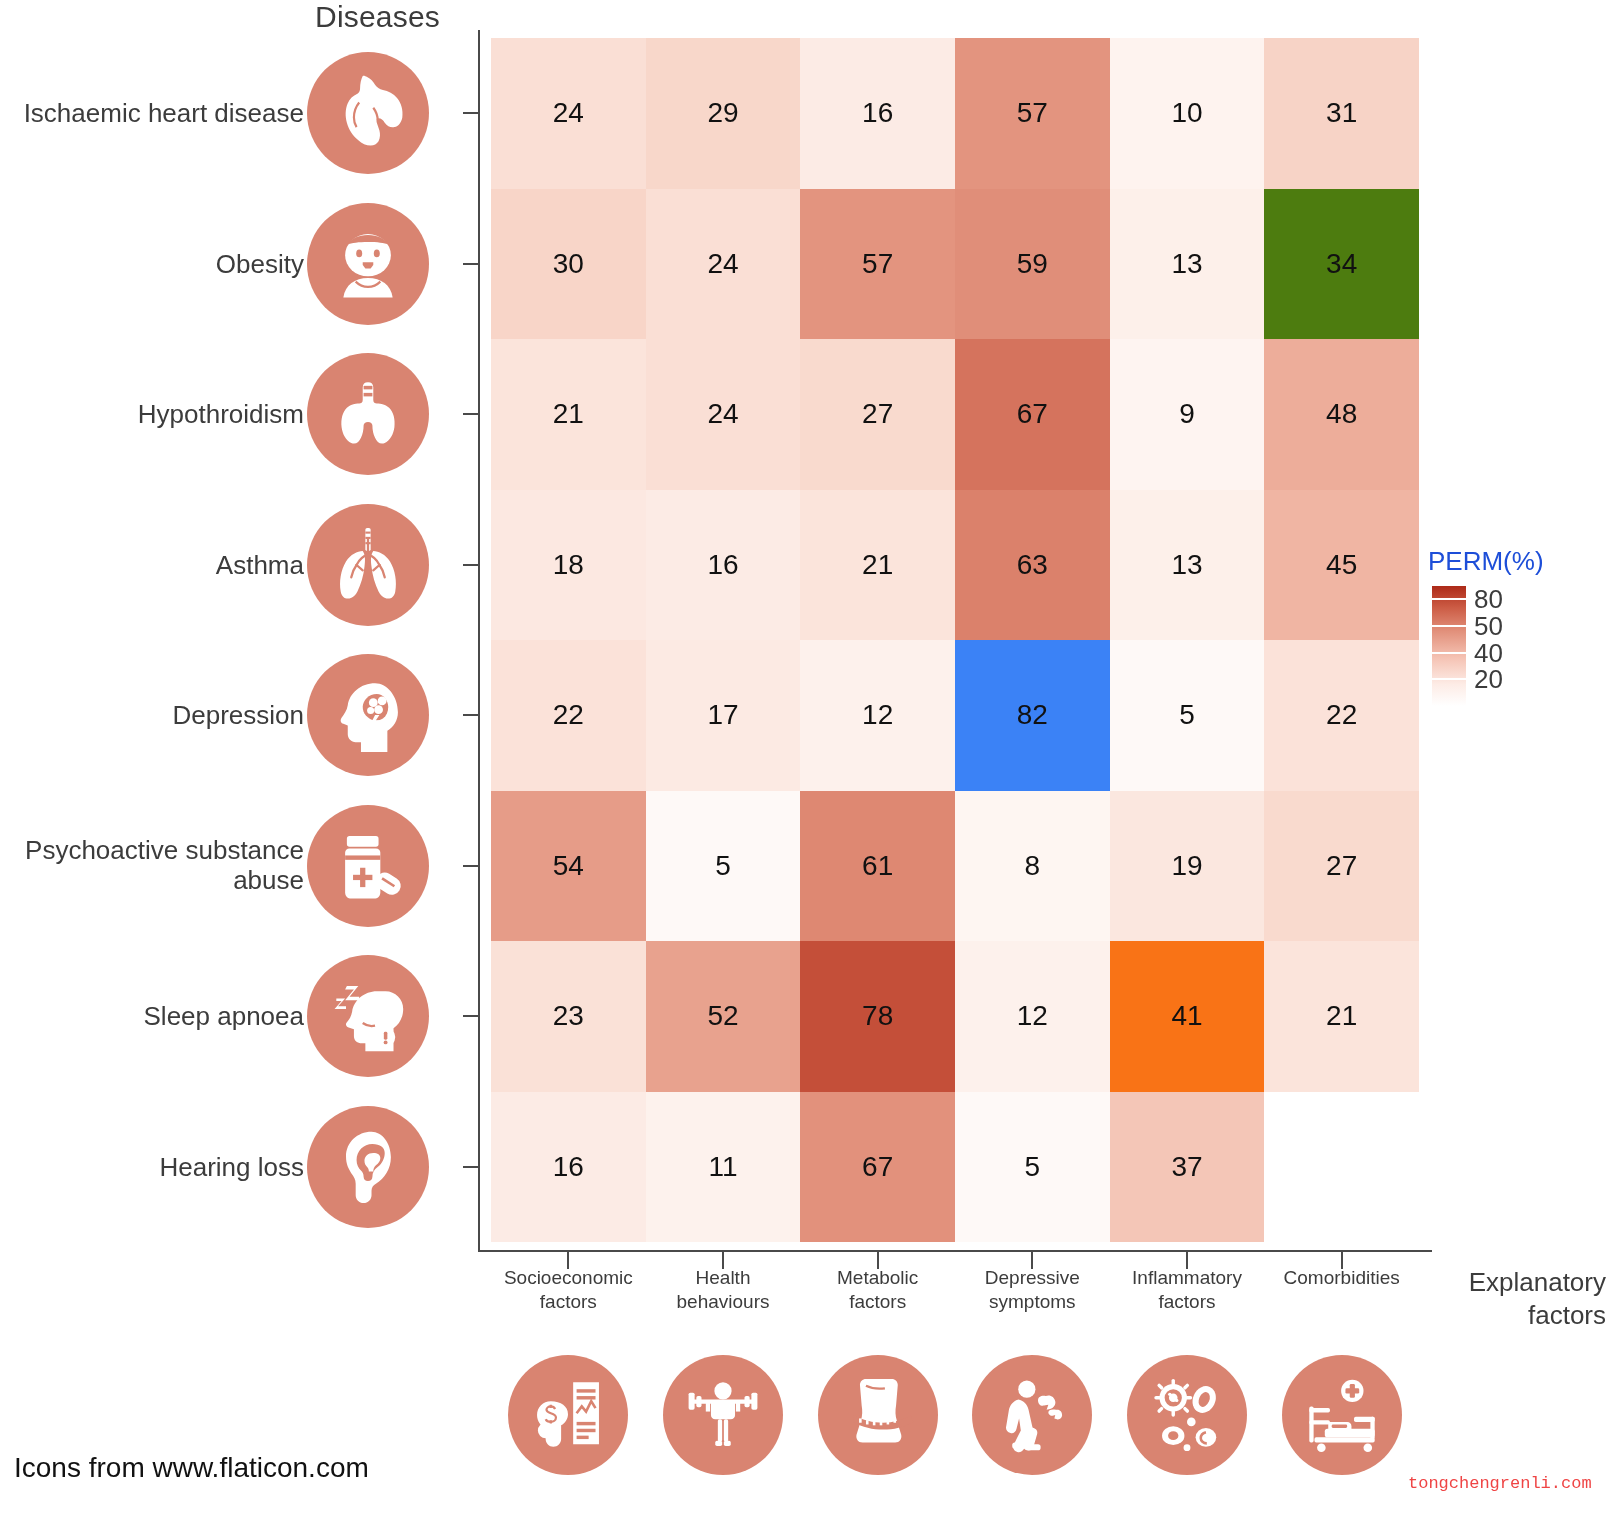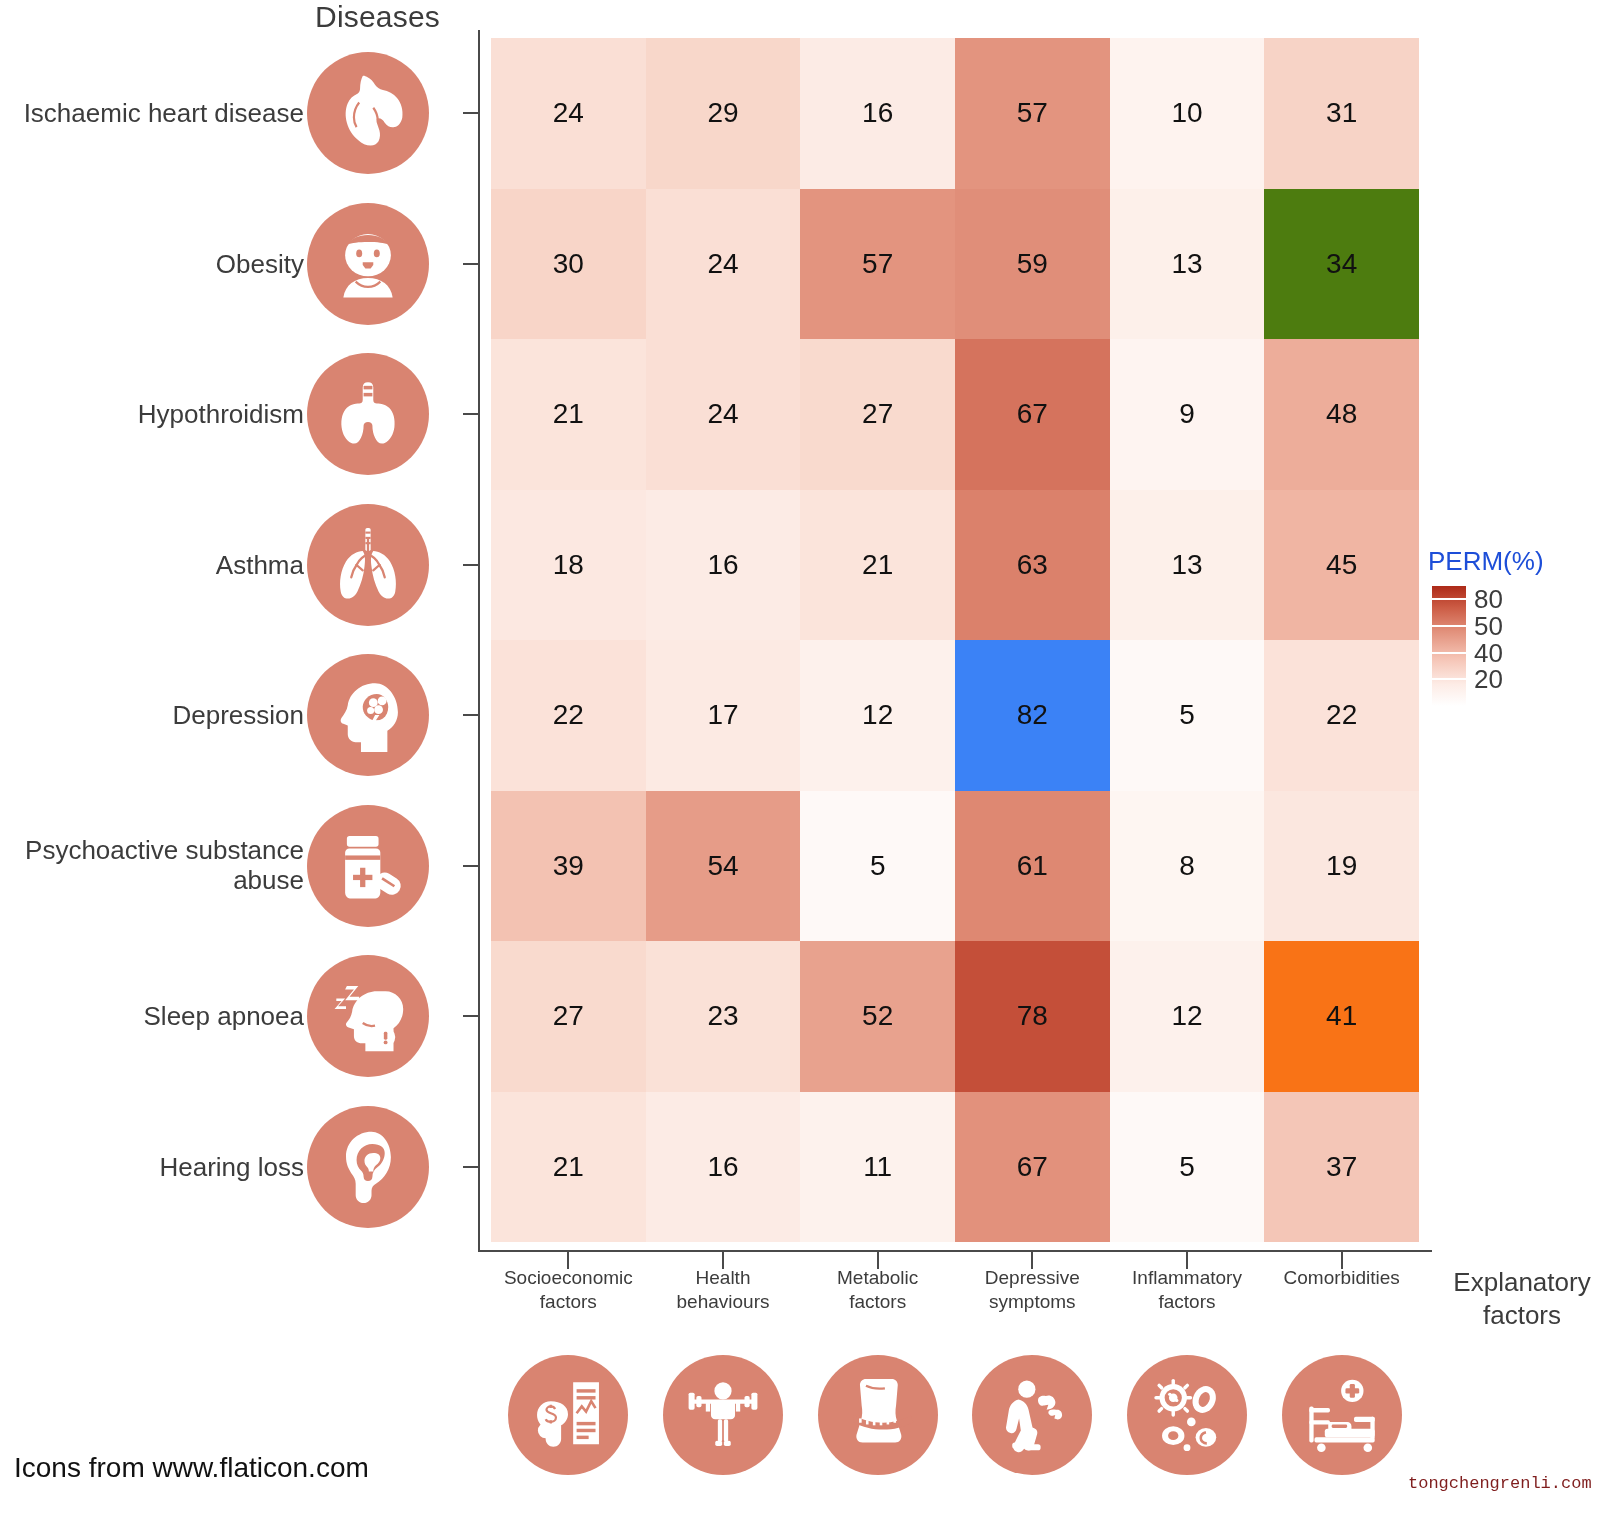--- a/index.html
+++ b/index.html
@@ -54,21 +54,21 @@
   .rowicon svg{width:88px;height:88px;display:block;}
 
   
   .collabel{
     position:absolute;top:1266px;text-align:center;
     font-size:19px;line-height:1.25;color:#3c3c3c;
     transform:translateX(-50%);
   }
   #explanatory-label{
     position:absolute;left:1438px;top:1266px;width:168px;
-    font-size:26px;line-height:1.25;color:#3c3c3c;text-align:center;
+    font-size:26px;line-height:1.25;color:#3c3c3c;text-align:right;
   }
 
   
   .colicon{
     position:absolute;top:1355px;width:120px;height:120px;border-radius:50%;
     background:#d98471;transform:translateX(-50%);
     display:flex;align-items:center;justify-content:center;overflow:hidden;
   }
   .colicon svg{width:86px;height:86px;display:block;}
 
@@ -87,21 +87,21 @@
       #ad2a18 100%);
   }
   .cbtickline{position:absolute;left:1432px;width:34px;height:2px;background:#ffffff;}
   .cblabel{position:absolute;left:1474px;font-size:26px;color:#3c3c3c;transform:translateY(-50%);}
 
   
   #flaticon-credit{
     position:absolute;left:14px;top:1452px;font-size:28px;color:#111111;white-space:nowrap;
   }
   #watermark{
-    position:absolute;left:1408px;top:1474px;font-size:17px;color:#7f1d1d;
+    position:absolute;left:1408px;top:1474px;font-size:17px;color:#ef4444;
     font-family:"Liberation Mono","DejaVu Sans Mono",monospace;white-space:nowrap;
   }
 </style>
 </head>
 <body>
 
 <div class="abs" id="diseases-title">Diseases</div>
 
 <div id="axis-left"></div>
 <div id="axis-bottom"></div>
@@ -189,23 +189,20 @@
       <span class="val">12</span>
     </div>
     <div class="cell" style="background: #3b82f6;">
       <span class="val">82</span>
     </div>
     <div class="cell" style="background: rgb(254, 249, 247);">
       <span class="val">5</span>
     </div>
     <div class="cell" style="background: rgb(251, 226, 217);">
       <span class="val">22</span>
-    </div>
-    <div class="cell" style="background: rgb(243, 194, 178);">
-      <span class="val">39</span>
     </div>
     <div class="cell" style="background: rgb(230, 156, 136);">
       <span class="val">54</span>
     </div>
     <div class="cell" style="background: rgb(254, 249, 247);">
       <span class="val">5</span>
     </div>
     <div class="cell" style="background: rgb(222, 136, 114);">
       <span class="val">61</span>
     </div>

